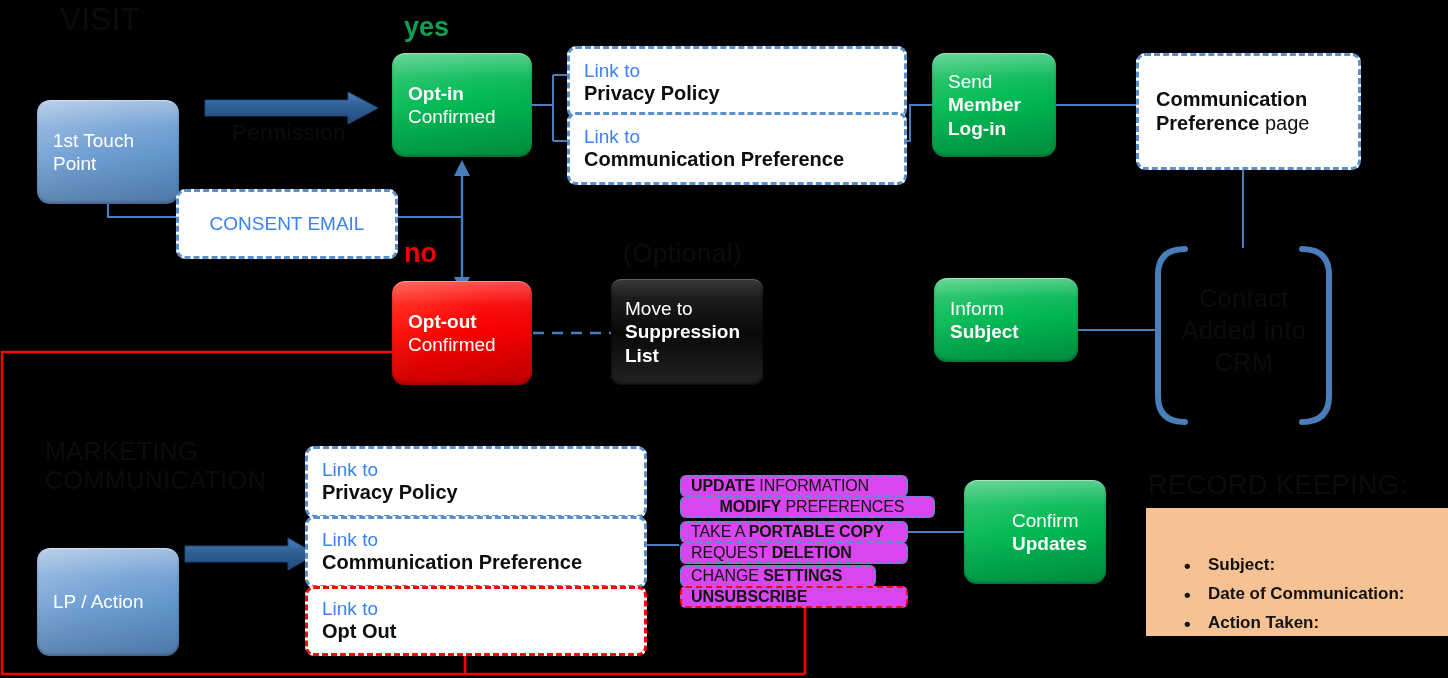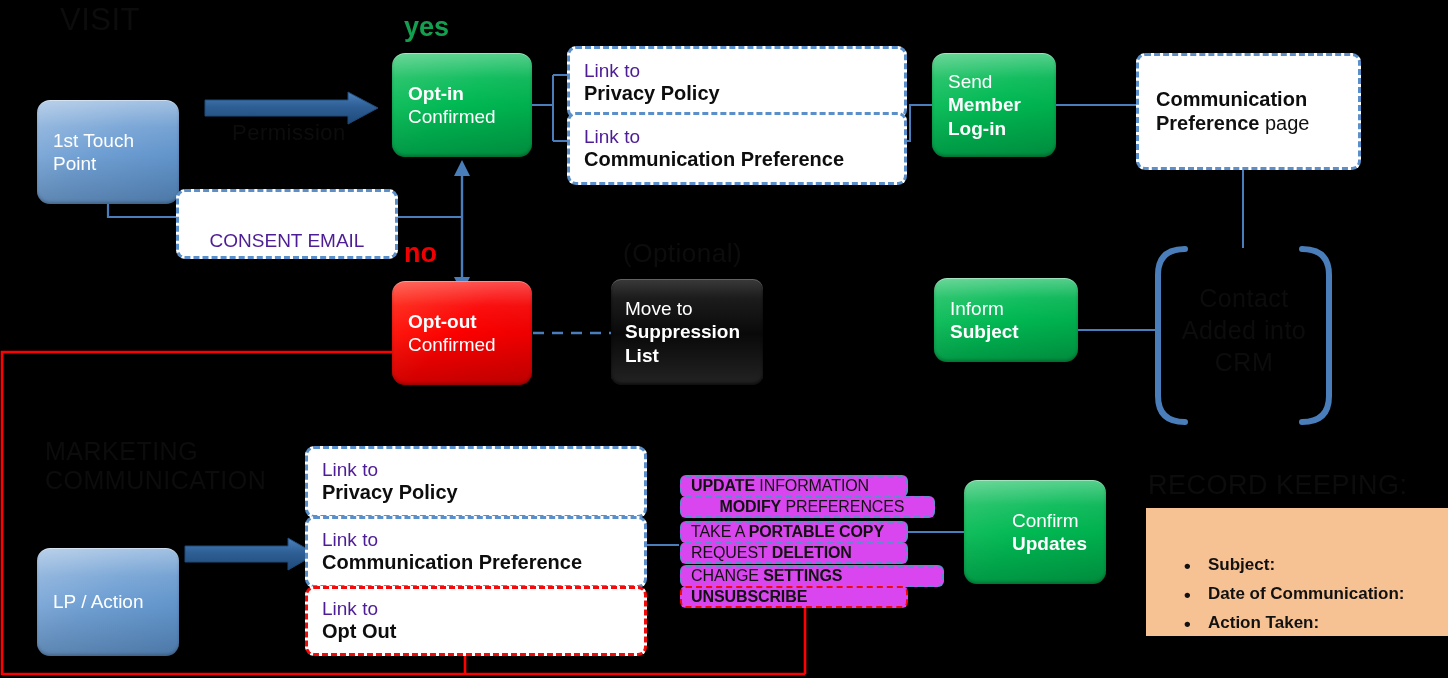--- a/index.html
+++ b/index.html
@@ -52,23 +52,23 @@
     box-shadow:inset 0 1px 0 rgba(255,255,255,.22), inset 0 -2px 3px rgba(0,0,0,.6);
   }
 
   
   .card{
     background:#fff;color:#111;border-radius:9px;
     border:3px dashed #5b8fc9;padding:4px 0 4px 14px;
     display:flex;flex-direction:column;justify-content:center;line-height:1.16;
   }
   .card.redline{border-color:#f30b0b;}
-  .card .c1{font-size:19px;font-weight:400;color:#4c1d95;}
+  .card .c1{font-size:19px;font-weight:400;color:#3b82f6;}
   .card .c2{font-size:20px;font-weight:700;color:#0d0d0d;}
-  .card.single{justify-content:flex-end;}
+  .card.single{justify-content:center;}
   .card.single .c1{font-size:19px;}
 
   
   .opt{
     position:absolute;background:#d946ef;color:#111;box-sizing:border-box;
     border:2px dashed #5b8fc9;border-radius:6px;
     font-size:16px;display:flex;align-items:center;padding-left:9px;white-space:nowrap;
     letter-spacing:-.1px;
   }
   .opt.redline{border-color:#ef0a0a;}
@@ -250,21 +250,21 @@
   </div>
   <div class="opt" style="left:680px;top:496px;width:255px;height:22px;justify-content:center;">
     <span><b>MODIFY</b> PREFERENCES</span>
   </div>
   <div class="opt" style="left:680px;top:521px;width:228px;height:22px;">
     <span>TAKE A <b>PORTABLE COPY</b></span>
   </div>
   <div class="opt" style="left:680px;top:542px;width:228px;height:22px;">
     <span>REQUEST <b>DELETION</b></span>
   </div>
-  <div class="opt" style="left:680px;top:565px;width:264px;height:22px;">
+  <div class="opt" style="left:680px;top:565px;width:196px;height:22px;">
     <span>CHANGE <b>SETTINGS</b></span>
   </div>
   <div class="opt redline" style="left:680px;top:586px;width:228px;height:22px;">
     <span><b>UNSUBSCRIBE</b></span>
   </div>
 
   <div class="node blk green" style="left:964px;top:480px;width:142px;height:104px;padding-left:48px;">
     <div class="l1">Confirm</div>
     <div class="l2">Updates</div>
   </div>

